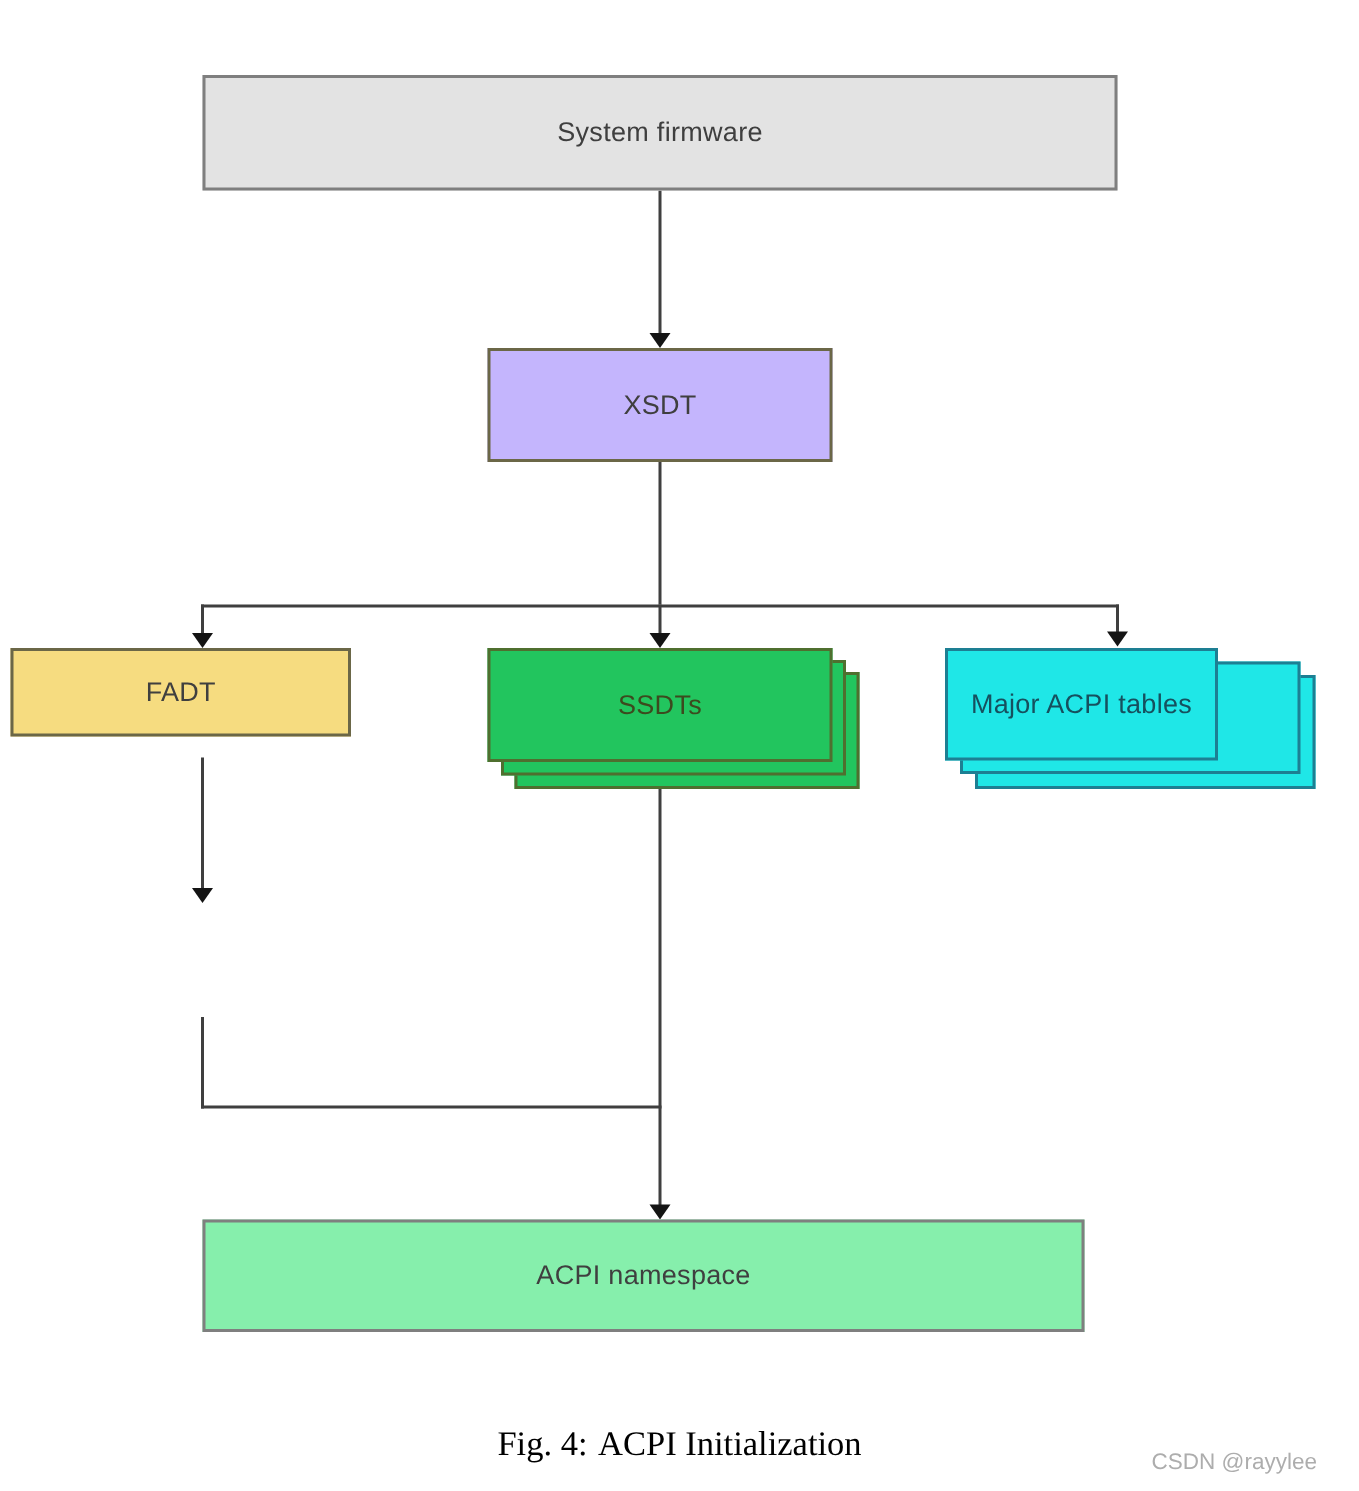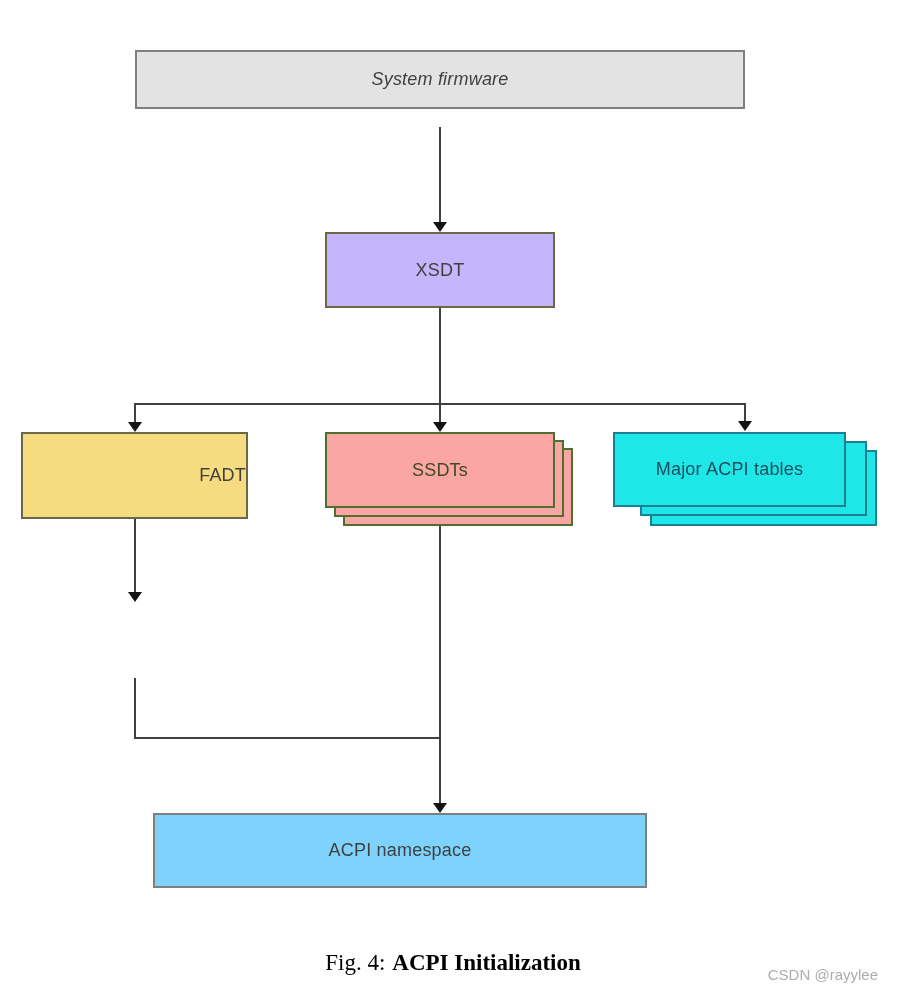--- a/index.html
+++ b/index.html
@@ -6,35 +6,35 @@
   #canvas{
     position:relative;width:906px;height:994px;background:#ffffff;
     font-family:"Liberation Sans",sans-serif;overflow:hidden;
   }
   .node{
     position:absolute;display:flex;align-items:center;justify-content:center;
     box-sizing:border-box;font-size:18px;color:#3f3f3f;letter-spacing:.2px;
   }
   .node span{white-space:nowrap;}
   
-  #n-system{left:135px;top:50px;width:610px;height:59px;background:#e3e3e3;border:2px solid #7f7f7f;font-style:italic;}
+  #n-system{left:135px;top:50px;width:610px;height:77px;background:#e3e3e3;border:2px solid #7f7f7f;}
   #n-xsdt{left:325px;top:232px;width:230px;height:76px;background:#c4b5fd;border:2px solid #6b6747;}
-  #n-fadt{left:21px;top:432px;width:227px;height:87px;background:#f6dc80;border:2px solid #6b6747;justify-content:flex-end;}
+  #n-fadt{left:7px;top:432px;width:227px;height:59px;background:#f6dc80;border:2px solid #6b6747;}
   #n-dsdt{left:21px;top:602px;width:228px;height:76px;background:#f6dc80;border:2px solid #6b6747;}
-  #n-acpi{left:153px;top:813px;width:494px;height:75px;background:#7dd3fc;border:2px solid #7f7f7f;}
+  #n-acpi{left:135px;top:813px;width:588px;height:75px;background:#86efac;border:2px solid #7f7f7f;}
   
   .stack-layer{position:absolute;box-sizing:border-box;}
-  .green{background:#fca5a5;border:2px solid #4f6f2f;}
+  .green{background:#22c55e;border:2px solid #4f6f2f;}
   #ssdts-l3{left:343px;top:448px;width:230px;height:78px;}
   #ssdts-l2{left:334px;top:440px;width:230px;height:77px;}
   #n-ssdts{left:325px;top:432px;width:230px;height:76px;color:#3c4a1e;}
   .cyan{background:#1fe7e7;border:2px solid #1d7f93;}
   #major-l3{left:650px;top:450px;width:227px;height:76px;}
   #major-l2{left:640px;top:441px;width:227px;height:75px;}
-  #n-major{left:613px;top:432px;width:233px;height:75px;color:#16505e;}
+  #n-major{left:630px;top:432px;width:182px;height:75px;color:#16505e;}
   
   .line{position:absolute;background:#3f3f3f;}
   #v-sys-xsdt{left:439px;top:127px;width:2px;height:97px;}
   #v-xsdt-branch{left:439px;top:308px;width:2px;height:95px;}
   #h-branch{left:134px;top:403px;width:612px;height:2px;}
   #v-branch-fadt{left:134px;top:403px;width:2px;height:21px;}
   #v-branch-ssdts{left:439px;top:403px;width:2px;height:21px;}
   #v-branch-major{left:744px;top:403px;width:2px;height:20px;}
   #v-fadt-dsdt{left:134px;top:505px;width:2px;height:89px;}
   #v-dsdt-down{left:134px;top:678px;width:2px;height:61px;}
@@ -49,21 +49,21 @@
   #a-fadt{left:128px;top:422px;}
   #a-ssdts{left:433px;top:422px;}
   #a-major{left:738px;top:421px;}
   #a-dsdt{left:128px;top:592px;}
   #a-acpi{left:433px;top:803px;}
   
   #caption{
     position:absolute;left:0;top:950px;width:906px;text-align:center;
     font-family:"Liberation Serif",serif;font-size:23px;color:#000;
   }
-  #caption .cap-title{font-weight:bold;margin-left:7px;margin-top:36px;}
+  #caption .cap-title{font-weight:normal;margin-left:7px;margin-top:36px;}
   #watermark{
     position:absolute;right:28px;top:966px;font-size:15px;color:#adadad;
     font-family:"Liberation Sans",sans-serif;
   }
 </style>
 </head>
 <body>
 
 <div id="canvas">
 

